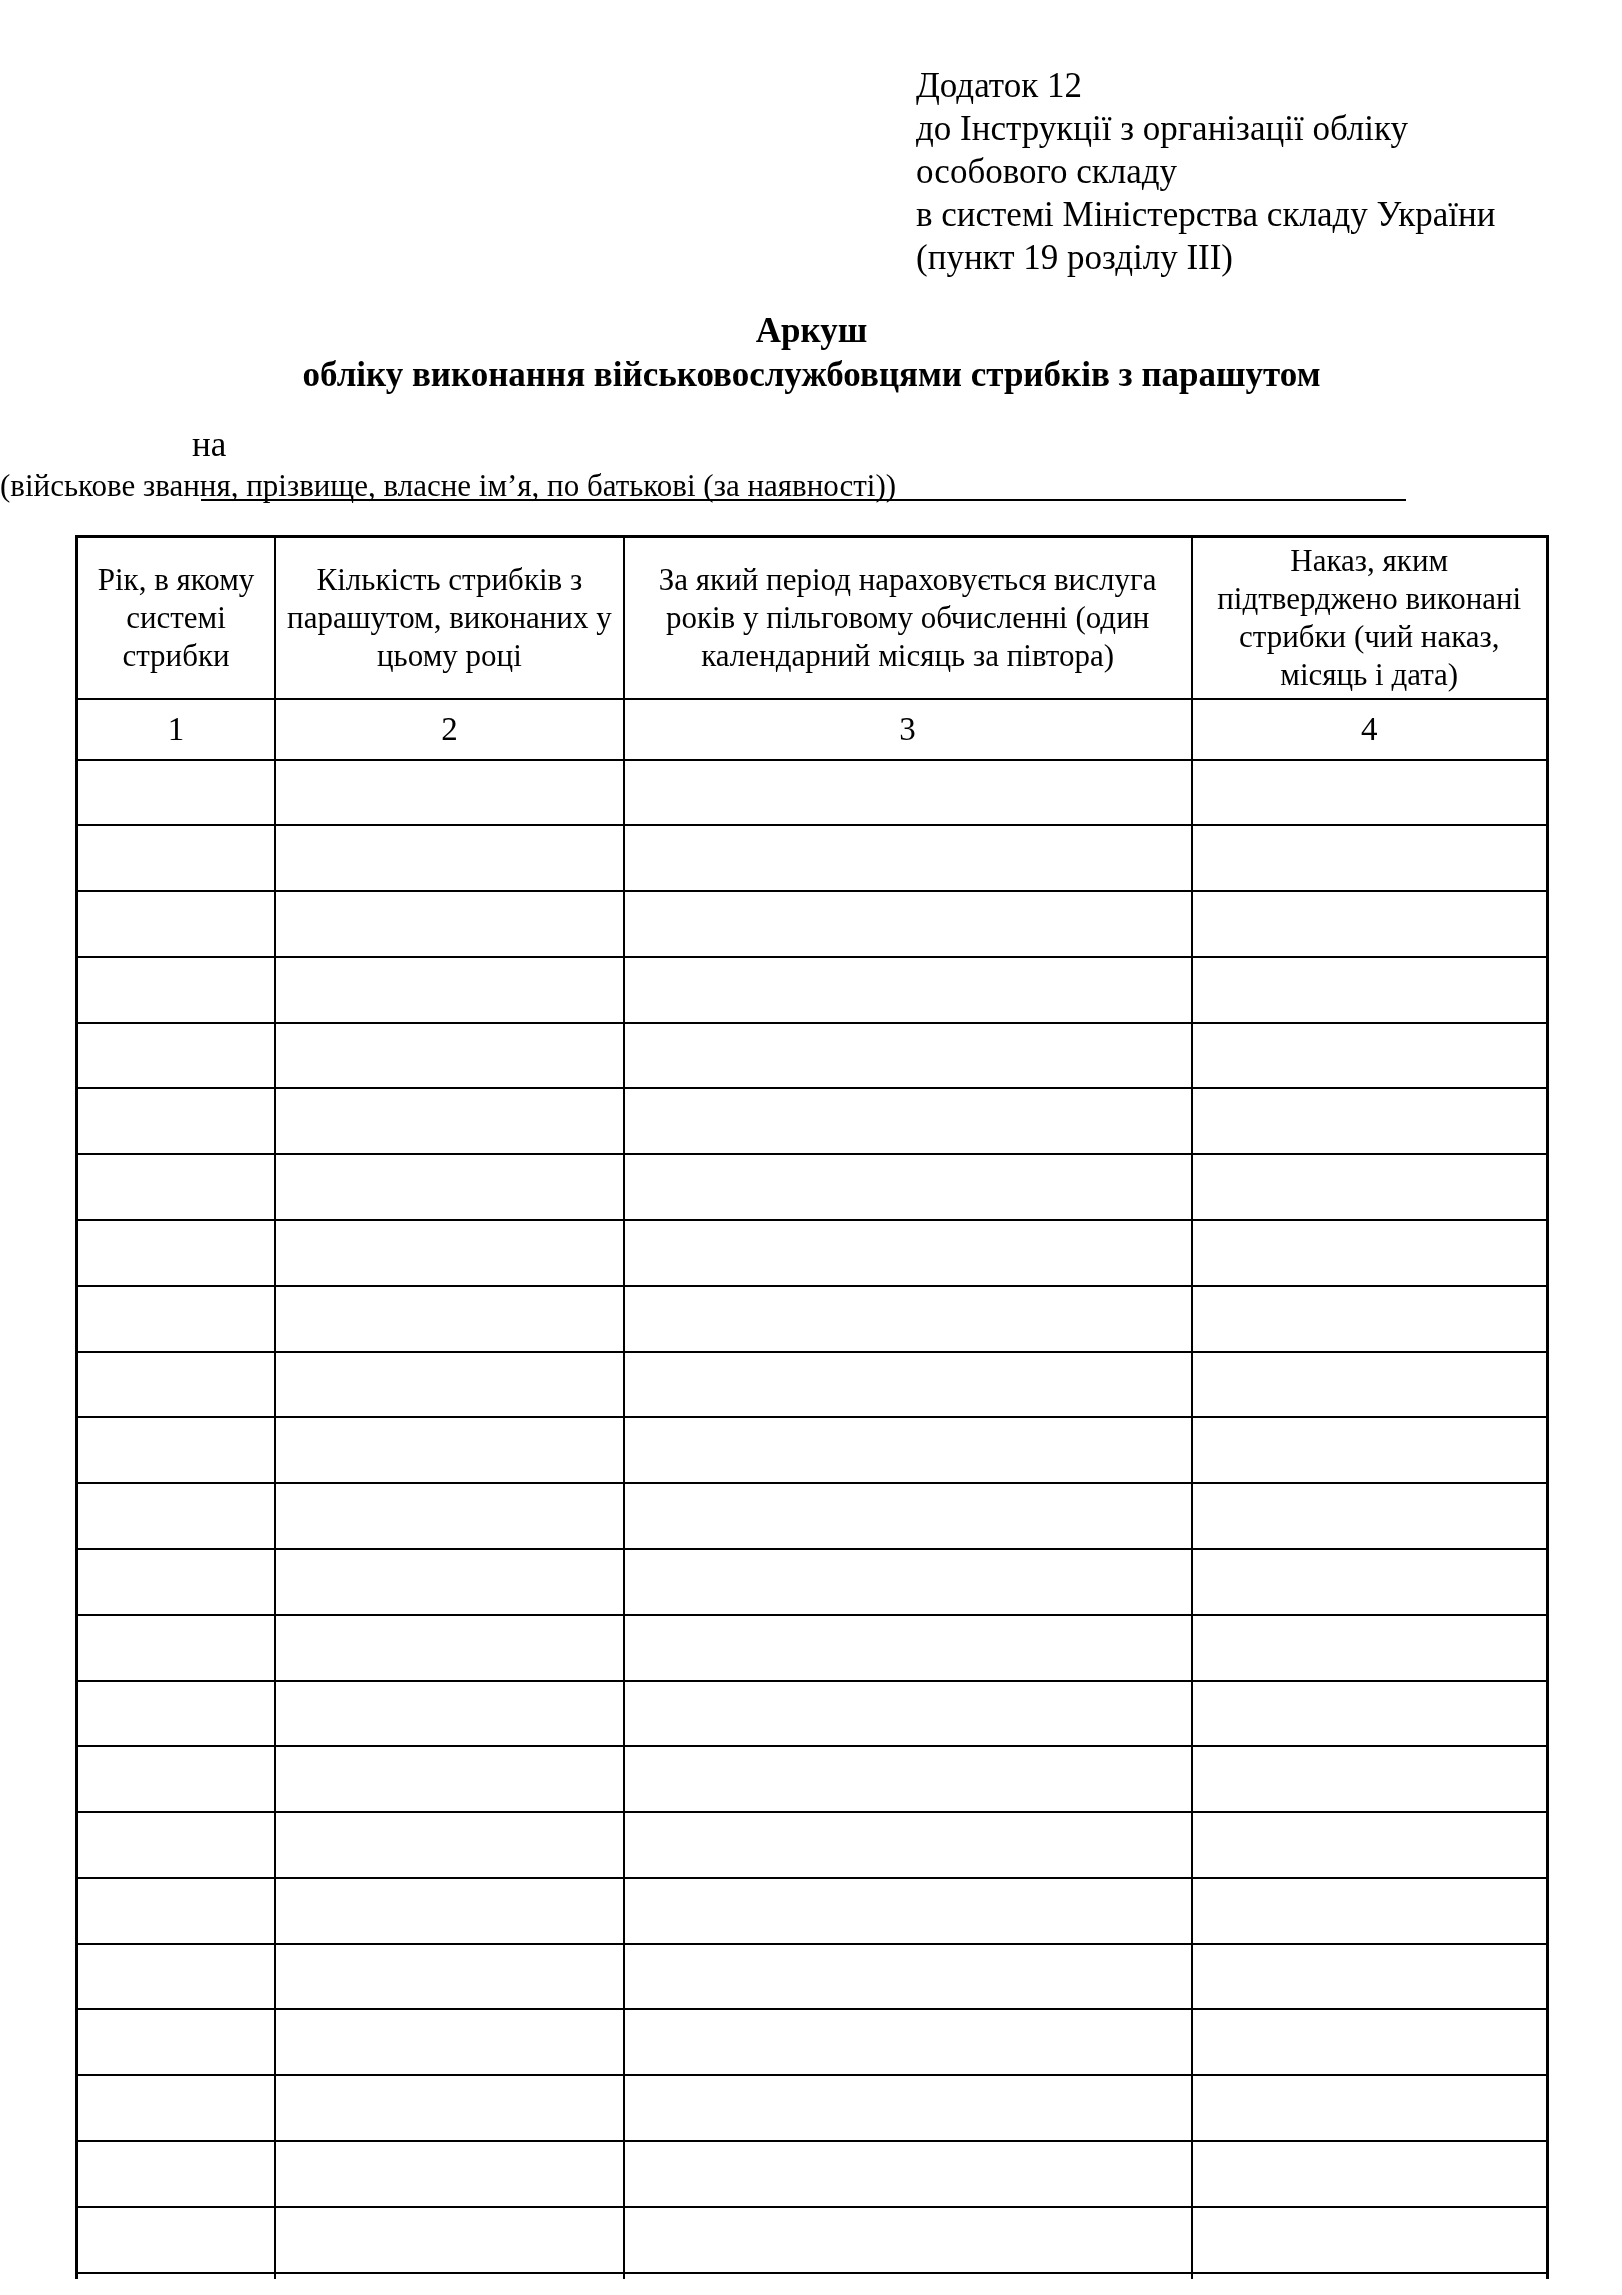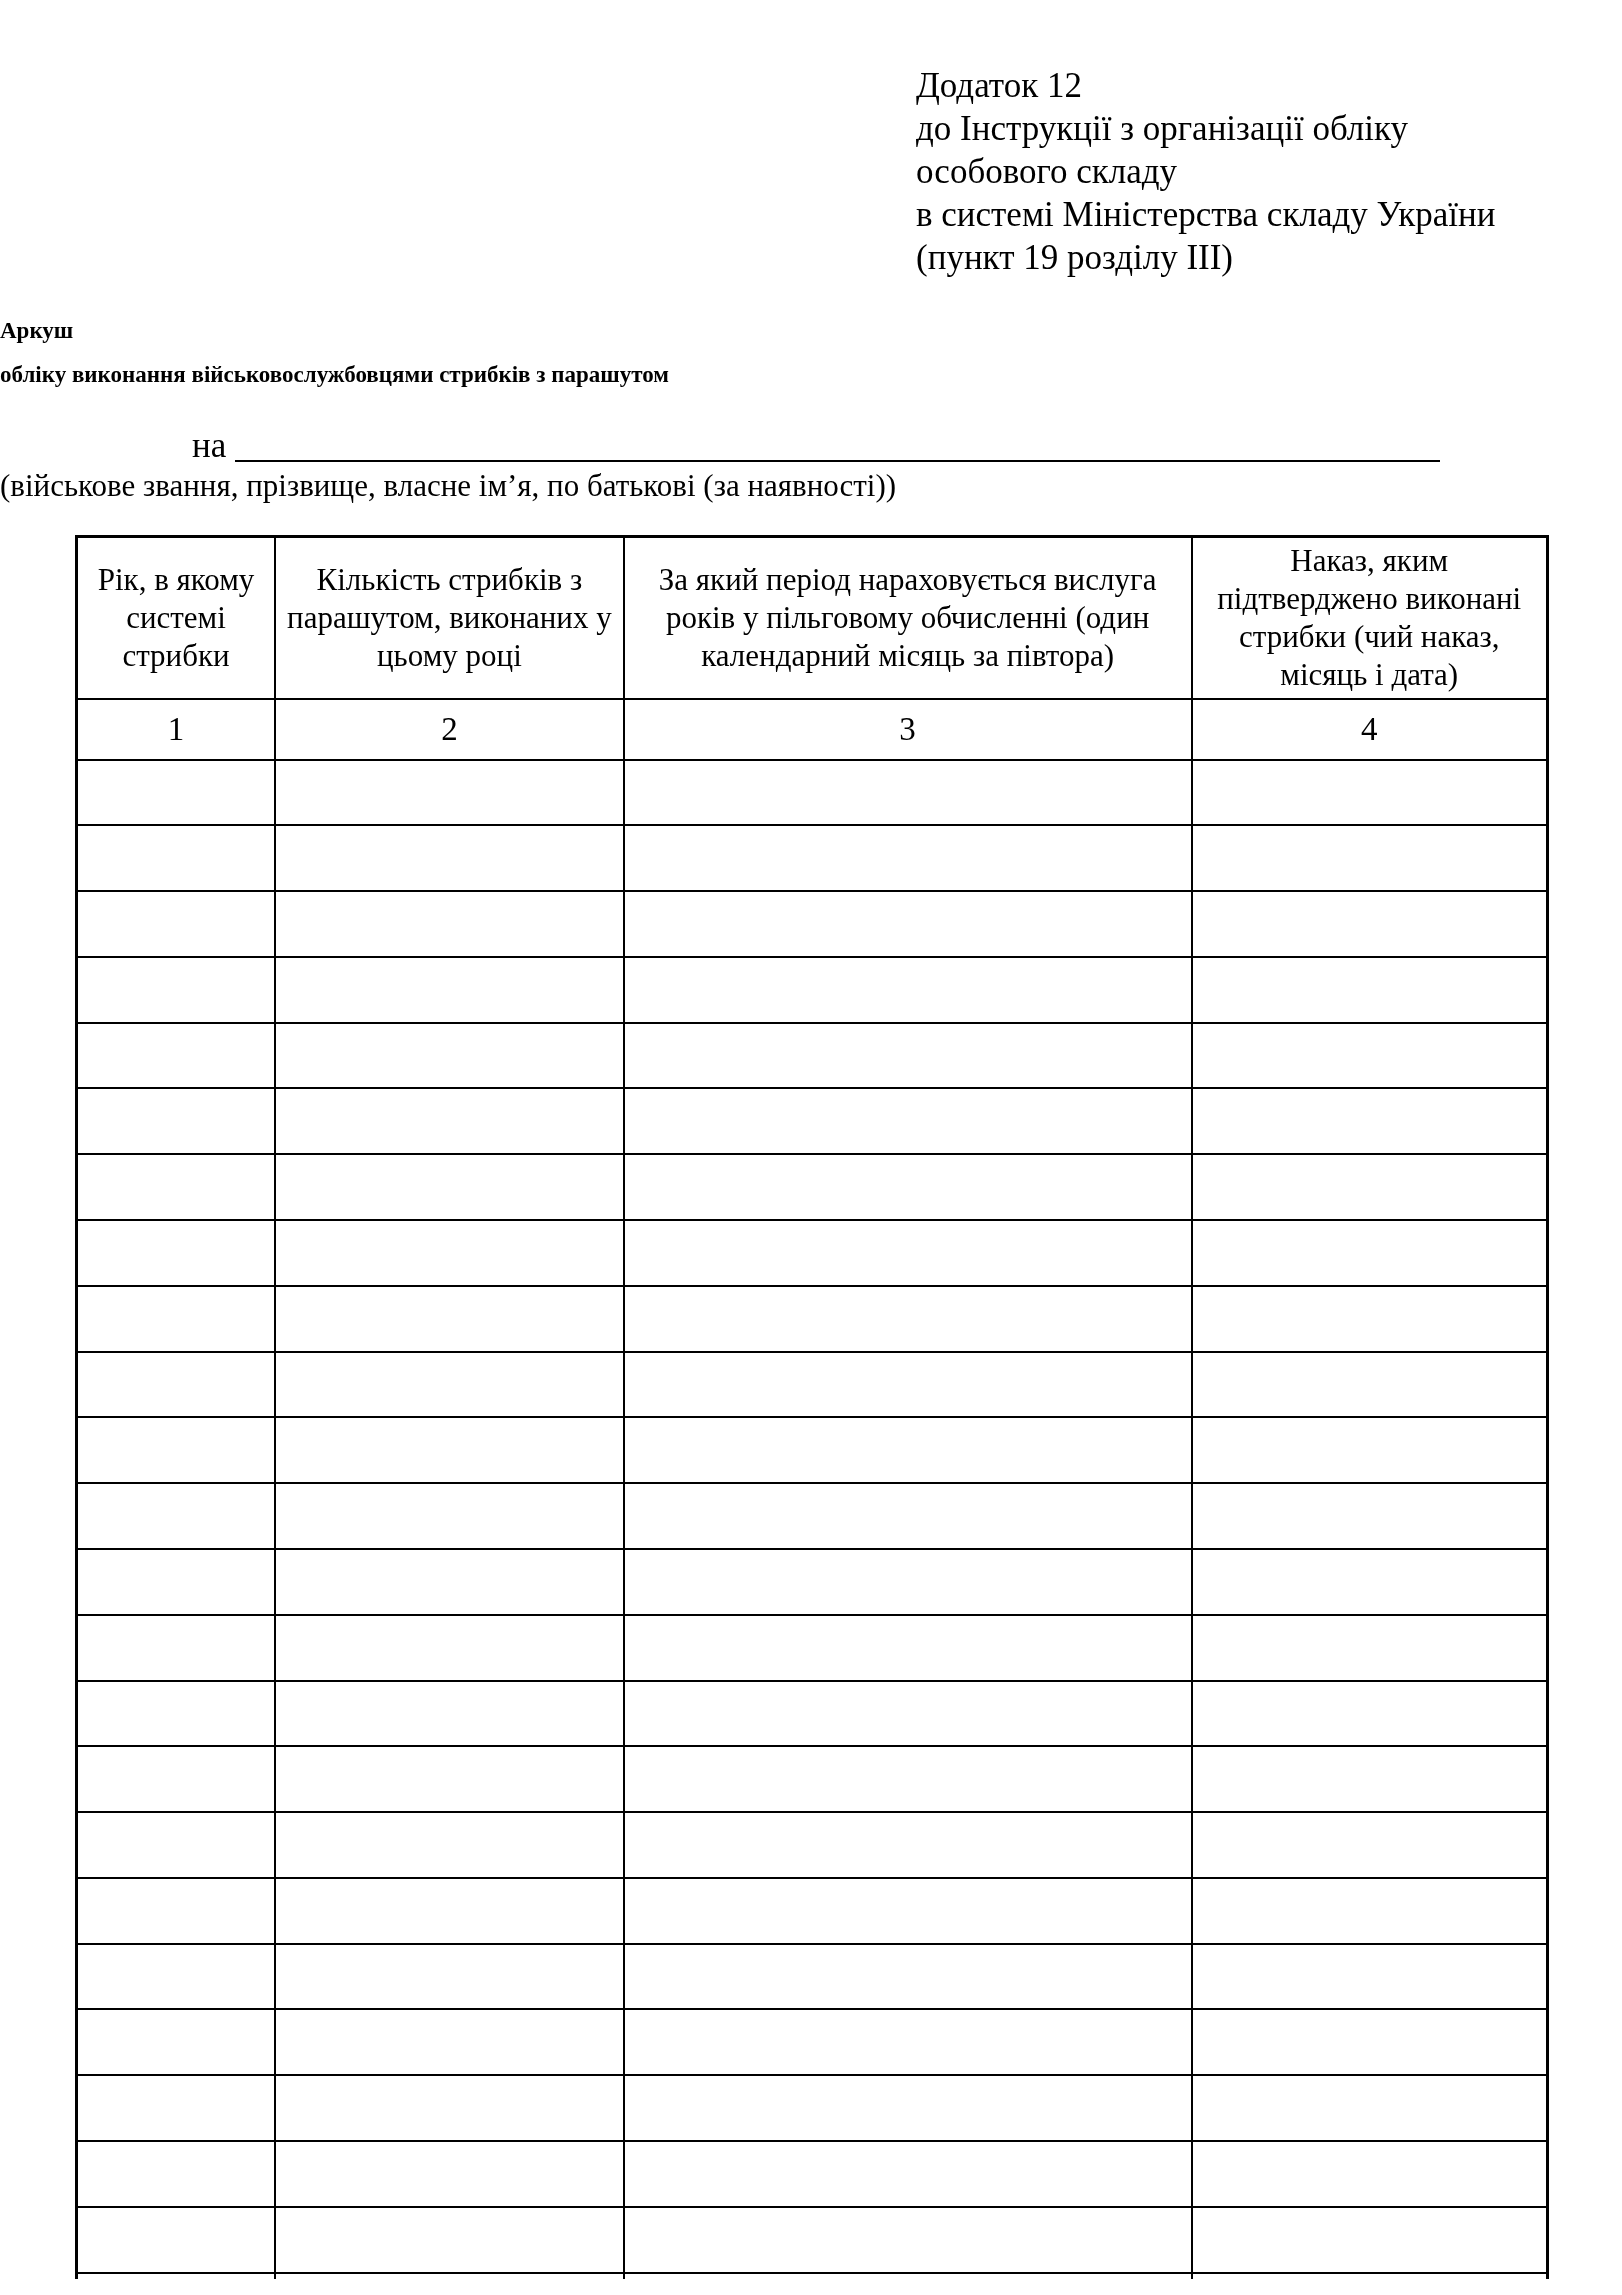--- a/index.html
+++ b/index.html
@@ -19,33 +19,33 @@
     font-size: 35px;
     line-height: 43px;
     text-align: left;
     white-space: nowrap;
   }
   .title-block {
     position: absolute;
     left: 0;
     top: 309px;
     width: 100%;
-    text-align: left;
+    text-align: center;
     font-weight: bold;
-    font-size: 23px;
+    font-size: 35px;
     line-height: 44px;
   }
   .name-row {
     position: absolute;
     left: 192px;
     top: 425px;
     display: flex;
-    align-items: flex-end;
     font-size: 35px;
     line-height: 39px;
+    flex-direction: column;
   }
   .blank-line {
     display: inline-block;
     width: 1205px;
     height: 35px;
     margin-left: 9.2px;
     margin-bottom: 2.6px;
     border-bottom: 2.6px solid #000000;
   }
   .name-caption {

